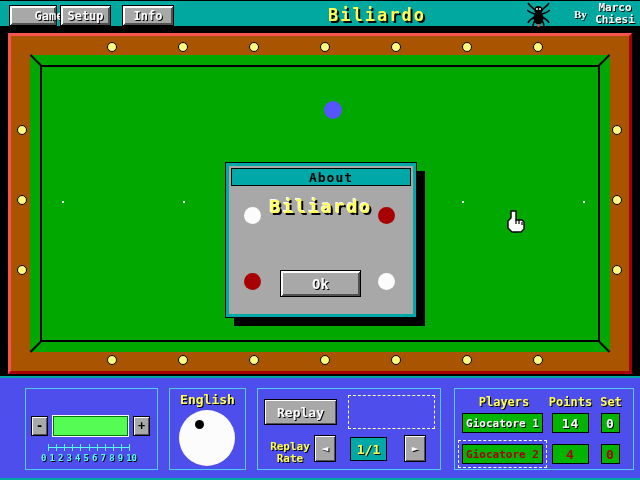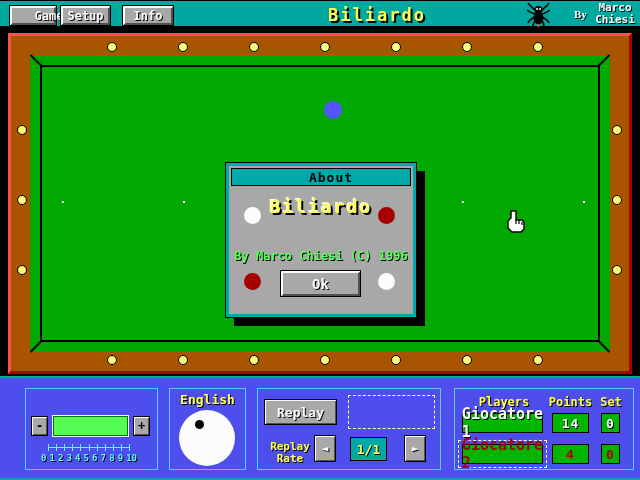--- a/index.html
+++ b/index.html
@@ -72,21 +72,21 @@
 
   .rp-btn{position:absolute;font-size:13px;}
   .focus-dash{position:absolute;border:1px dashed #FFFFB0;box-sizing:border-box;}
   .rate-label{position:absolute;left:2px;top:52px;width:60px;font-size:11px;line-height:12px;}
   .rate-val{position:absolute;left:92px;top:48px;width:37px;height:24px;background:#00A8A8;border:1px solid #000;
             color:#FFFF55;font-size:13px;text-shadow:1px 1px 0 #000;display:flex;align-items:center;justify-content:center;box-sizing:border-box;}
   .arrow-btn{position:absolute;width:22px;height:27px;font-size:11px;color:#FCFCFC;text-shadow:1px 1px 0 #000;}
 
   .phead{position:absolute;top:6px;font-size:12px;}
   .gbox{position:absolute;height:20px;background:#00B400;border:1px solid #000;
-        display:flex;align-items:center;justify-content:center;font-size:15px;box-sizing:border-box;}
+        display:flex;align-items:center;justify-content:center;font-size:11px;box-sizing:border-box;}
   .gbox.lcd{font-size:13px;letter-spacing:1px;}
   .redtext{color:#A80000;}
 
   .cursor{position:absolute;left:504px;top:210px;}
 </style>
 </head>
 <body>
 
 <div class="screen">
 
@@ -158,21 +158,20 @@
     <div class="spot" style="left:451px;top:165px;"></div>
     <div class="spot" style="left:572px;top:165px;"></div>
 
     <div class="ball-blue"></div>
   </div>
 
   <div class="dlg-shadow"></div>
   <div class="dialog">
     <div class="dlg-title">About</div>
     <div class="dlg-app">Biliardo</div>
-    <div class="dlg-credit">By Marco Chiesi (C) 1996</div>
     <div class="dball w" style="left:15px;top:41px;"></div>
     <div class="dball r" style="left:149px;top:41px;"></div>
     <div class="dball r" style="left:15px;top:107px;"></div>
     <div class="dball w" style="left:149px;top:107px;"></div>
     <div class="ok-btn">Ok</div>
   </div>
 
   <div class="cursor">
     <svg width="22" height="25" viewBox="0 0 22 25">
       <path d="M7 1 h5 v9 h6 l2 2 v7 l-3 3 H8 l-4 -4 v-7 l3 -3 z" fill="#FCFCFC" stroke="#000" stroke-width="1.4"></path>

